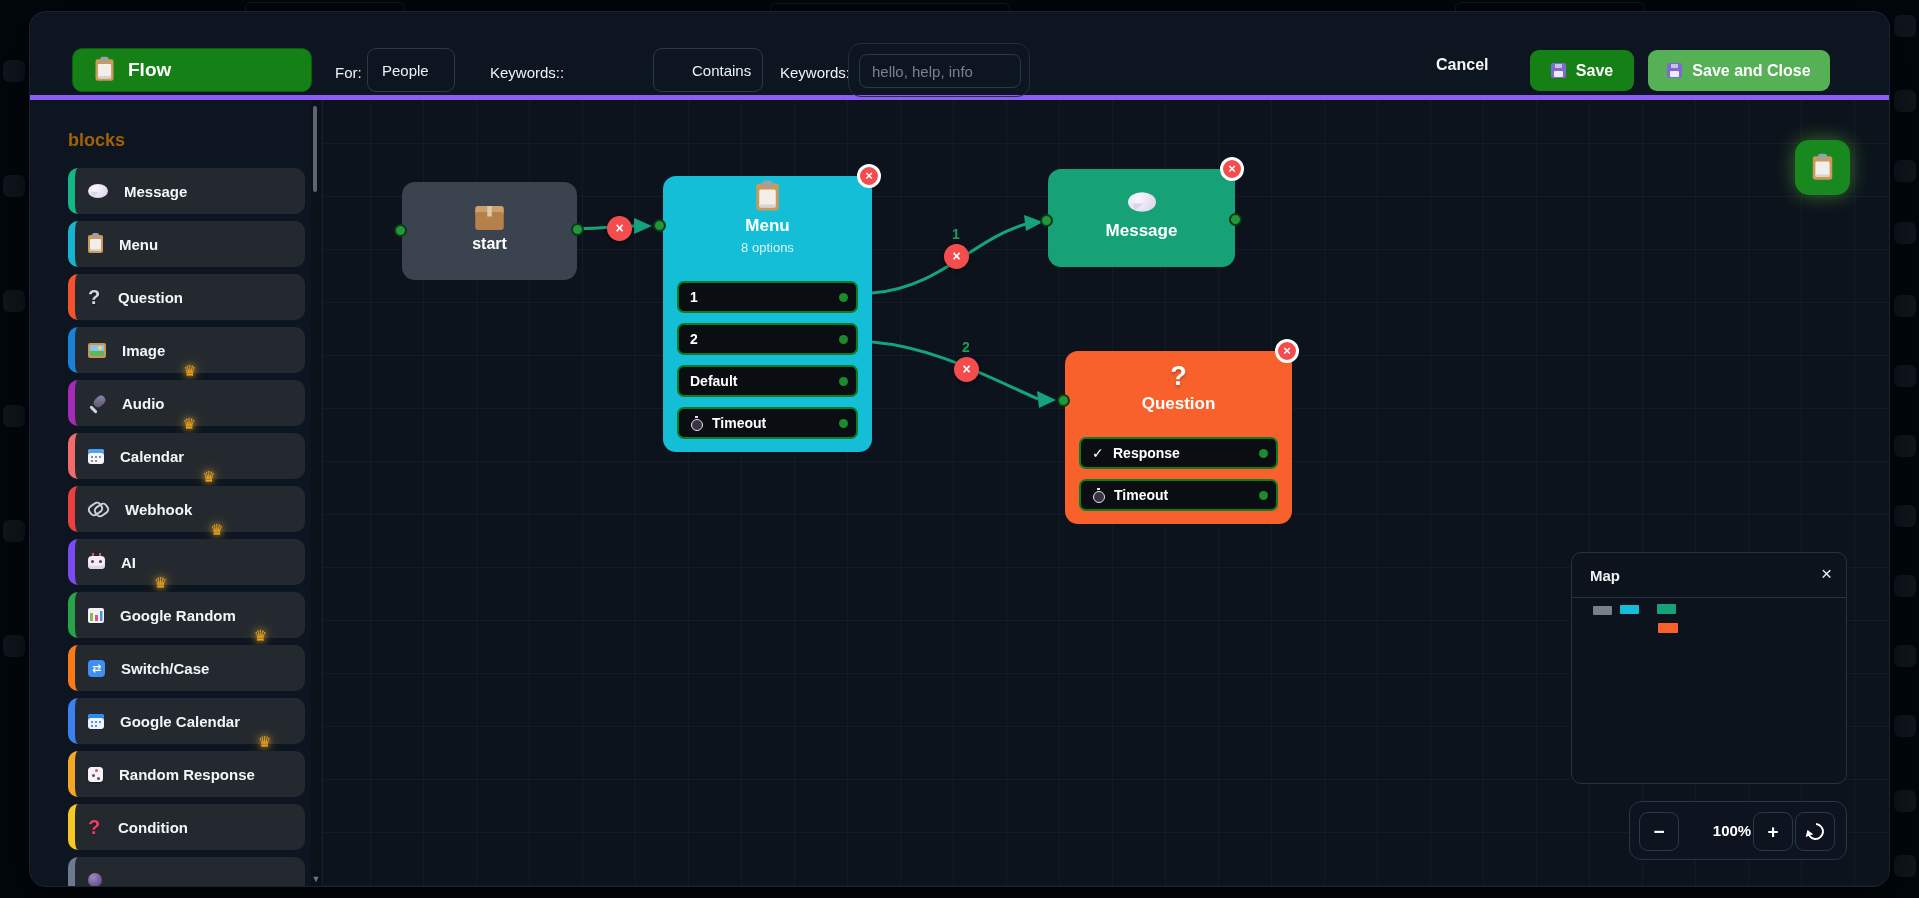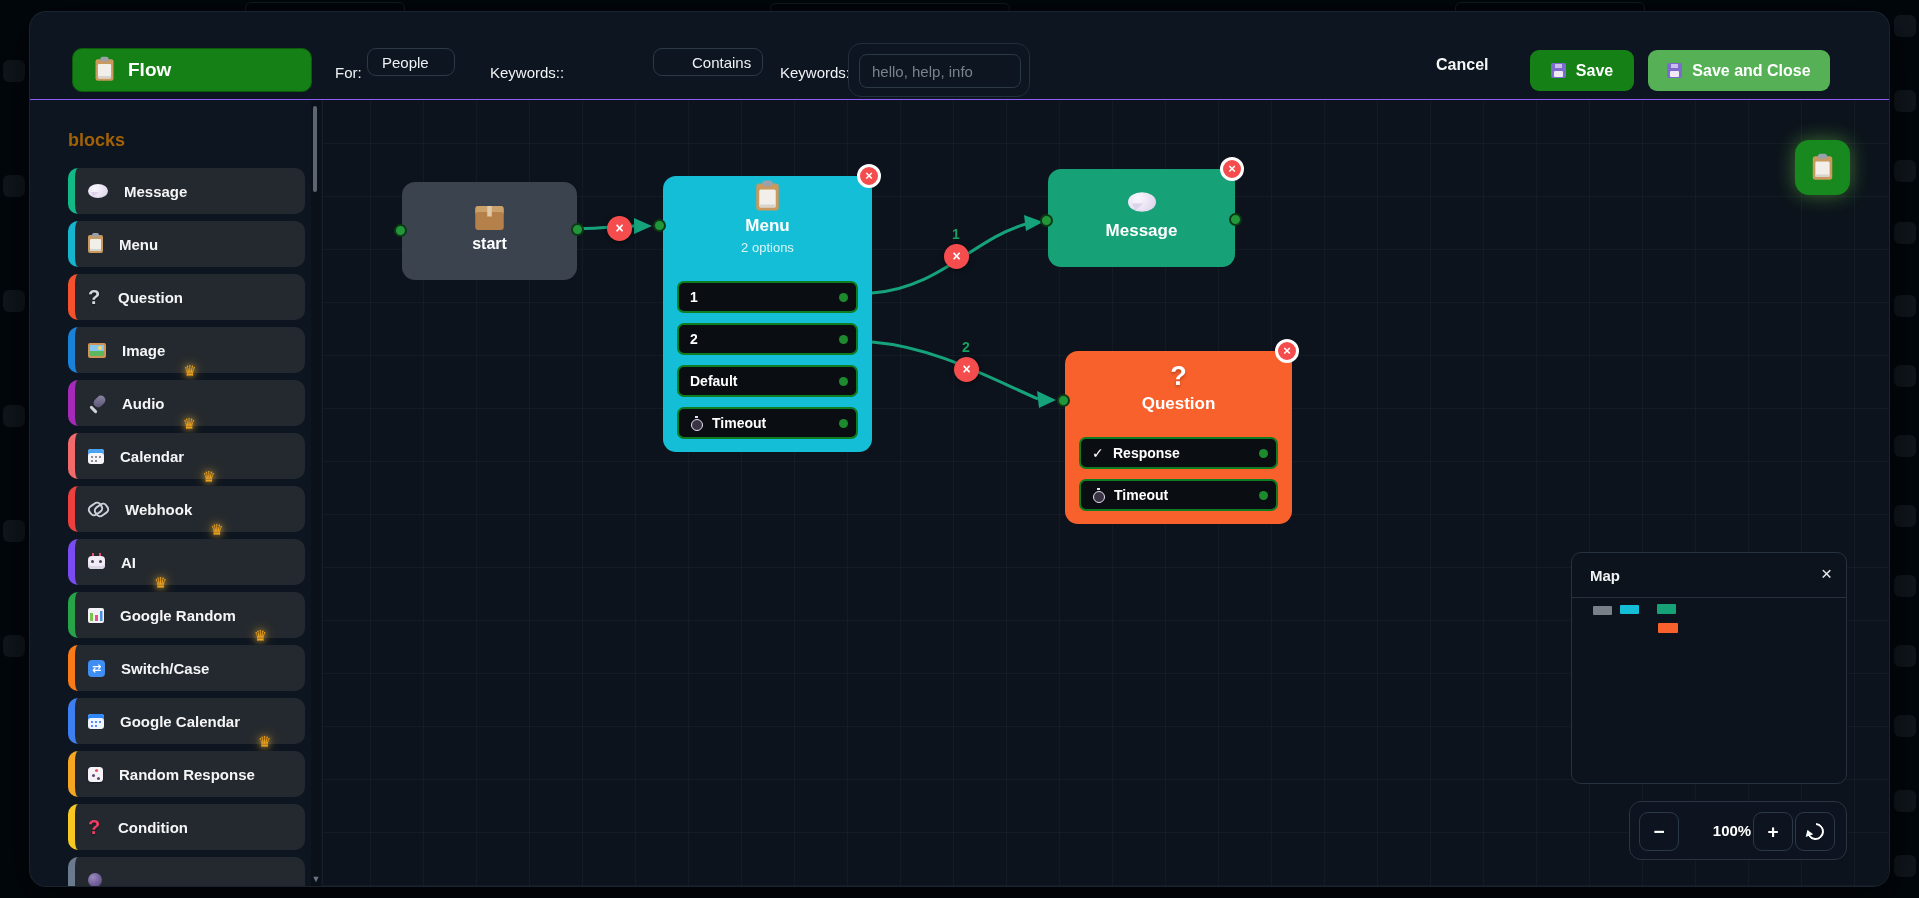--- a/index.html
+++ b/index.html
@@ -9,27 +9,27 @@
   
   .ghost { position:absolute; border:1px solid #121a23; border-radius:6px; }
   .edge-strip-icon { position:absolute; width:22px; height:22px; border-radius:6px; background:#10161d; }
 
   
   .modal { position:absolute; left:30px; top:12px; width:1859px; height:874px;
            background:#0d1520; border-radius:16px; box-shadow:0 0 0 1px #1a2330, 0 10px 40px rgba(0,0,0,.7);
            overflow:hidden; }
 
   
-  .topbar { position:absolute; left:0; top:0; right:0; height:88px; border-bottom:1px solid #8b5cf6; }
+  .topbar { position:absolute; left:0; top:0; right:0; height:88px; border-bottom:5px solid #8b5cf6; }
   .flow-btn { position:absolute; left:42px; top:36px; width:240px; height:44px; background:#158015;
               border:1px solid #0c5c0e; border-radius:10px; display:flex; align-items:center; gap:16px;
               padding-left:24px; cursor:pointer; }
   .flow-btn .label { font-size:19px; font-weight:700; color:#fff; }
   .tb-label { position:absolute; top:52px; font-size:15px; font-weight:400; color:#f1f3f5; }
-  .tb-select { position:absolute; top:36px; height:28px; border:1px solid #2b3947; border-radius:9px;
+  .tb-select { position:absolute; top:36px; height:44px; border:1px solid #2b3947; border-radius:9px;
                background:transparent; display:flex; align-items:center; padding-left:14px;
                font-size:15px; color:#eef1f4; cursor:pointer; }
   .kw-outer { position:absolute; left:818px; top:31px; width:182px; height:54px; border:1px solid #222e3c;
               border-radius:13px; }
   .kw-input { position:absolute; left:10px; top:10px; width:162px; height:34px; background:transparent;
               border:1px solid #2b3947; border-radius:8px; padding:0 12px; font-size:15px; color:#e8ebee;
               font-family:"Liberation Sans","DejaVu Sans",sans-serif; outline:none; }
   .kw-input::placeholder { color:#79828b; }
   .cancel-btn { position:absolute; left:1406px; top:44px; font-size:16px; font-weight:700; color:#f5f6f7;
                 background:none; border:none; cursor:pointer; font-family:inherit; }
@@ -340,21 +340,21 @@
       <span class="icon ic-package" style="--s:1.5"></span>
       <span class="n-label">start</span>
     </div>
     <div class="handle" style="left:364px; top:212px;"></div>
     <div class="handle" style="left:541px; top:211px;"></div>
 
     <div class="node node-menu" style="pointer-events:auto;">
       <div class="node-head">
         <span class="icon ic-clipboard" style="--s:1.5; margin-bottom:6px;"></span>
         <span class="n-title">Menu</span>
-        <span class="n-sub">2 options</span>
+        <span class="n-sub">8 options</span>
       </div>
       <div class="opt-list">
 
       <div class="opt-row">
 
             <span class="o-label">1</span>
             <span class="row-dot"></span>
           </div>
           <div class="opt-row">
 

